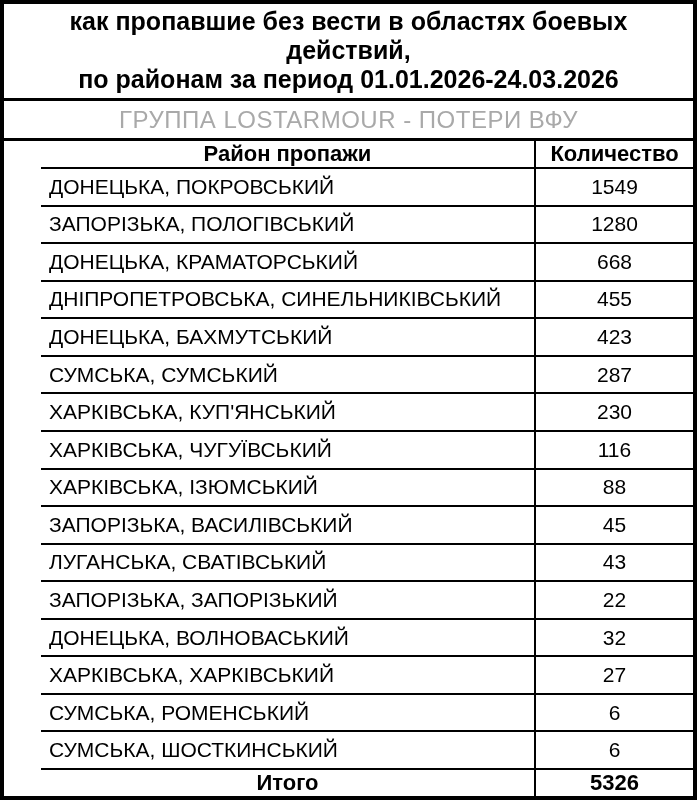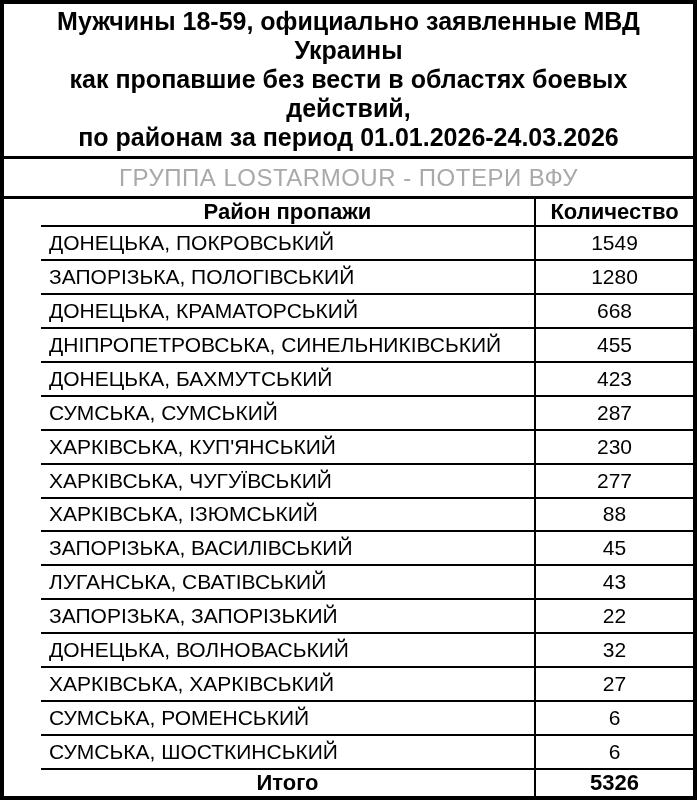--- a/index.html
+++ b/index.html
@@ -84,21 +84,20 @@
     font-weight: bold;
     font-size: 22px;
     text-align: center;
   }
 </style>
 </head>
 <body>
 
 <div class="frame">
   <header class="title">
-    <div>Мужчины 18-59, официально заявленные МВД Украины</div>
     <div>как пропавшие без вести в областях боевых действий,</div>
     <div>по районам за период 01.01.2026-24.03.2026</div>
   </header>
 
   <div class="subtitle">ГРУППА LOSTARMOUR - ПОТЕРИ ВФУ</div>
 
   <div class="table-wrap">
     <table>
       <colgroup>
         <col class="c1">
@@ -134,21 +133,21 @@
           <tr>
             <td class="district">СУМСЬКА, СУМСЬКИЙ</td>
             <td class="count">287</td>
           </tr>
           <tr>
             <td class="district">ХАРКІВСЬКА, КУП'ЯНСЬКИЙ</td>
             <td class="count">230</td>
           </tr>
           <tr>
             <td class="district">ХАРКІВСЬКА, ЧУГУЇВСЬКИЙ</td>
-            <td class="count">277</td>
+            <td class="count">116</td>
           </tr>
           <tr>
             <td class="district">ХАРКІВСЬКА, ІЗЮМСЬКИЙ</td>
             <td class="count">88</td>
           </tr>
           <tr>
             <td class="district">ЗАПОРІЗЬКА, ВАСИЛІВСЬКИЙ</td>
             <td class="count">45</td>
           </tr>
           <tr>

